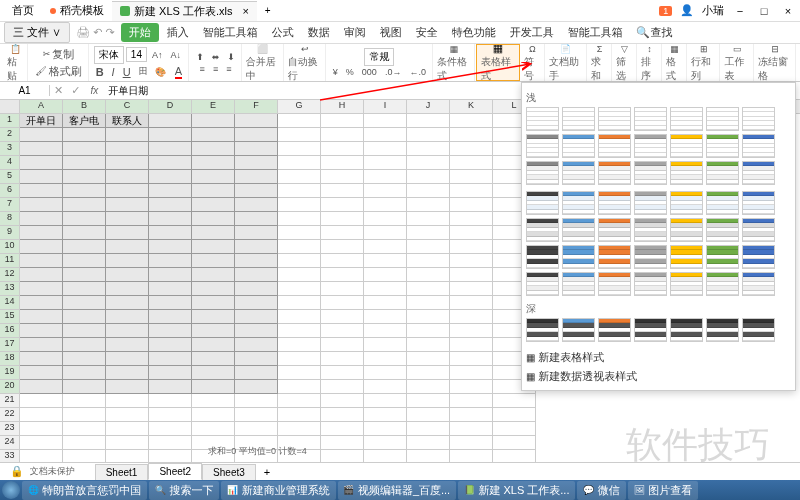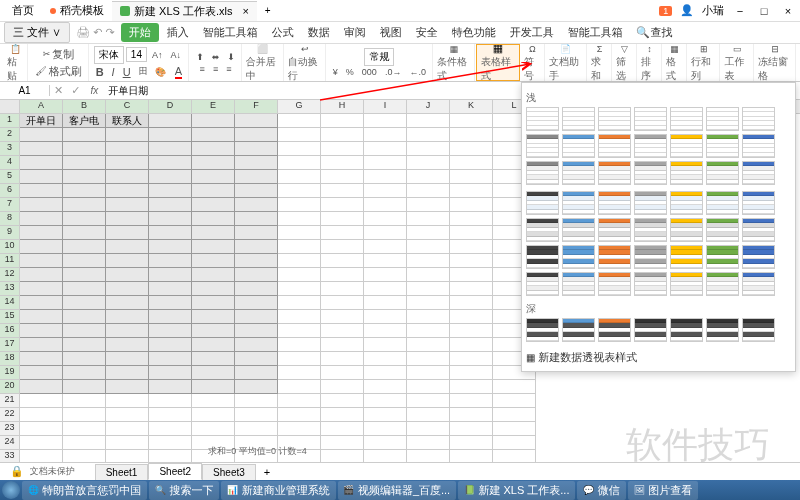--- a/index.html
+++ b/index.html
@@ -1113,20 +1113,21 @@
       <div class="style-thumb">
         <div class="st-rows">
           <div class="st-row" style="background: rgb(51, 51, 51);"></div>
           <div class="st-row" style="background: rgb(85, 85, 85);"></div>
           <div class="st-row" style="background: rgb(255, 255, 255);"></div>
           <div class="st-row" style="background: rgb(85, 85, 85);"></div>
           <div class="st-row" style="background: rgb(255, 255, 255);"></div>
         </div>
       </div>
     </div>
+  <div class="style-links">▦ <span>新建表格样式</span></div>
   <div class="style-links">▦ <span>新建数据透视表样式</span></div>
 </div>
 
 <div class="watermark">软件技巧</div>
 
 <div class="sheet-tabs">
   <span style="padding:0 6px">🔒</span>
   <span style="font-size:9px;color:#666">文档未保护</span>
   <span style="width:20px"></span>
   <div class="sheet-tab">Sheet1</div>

